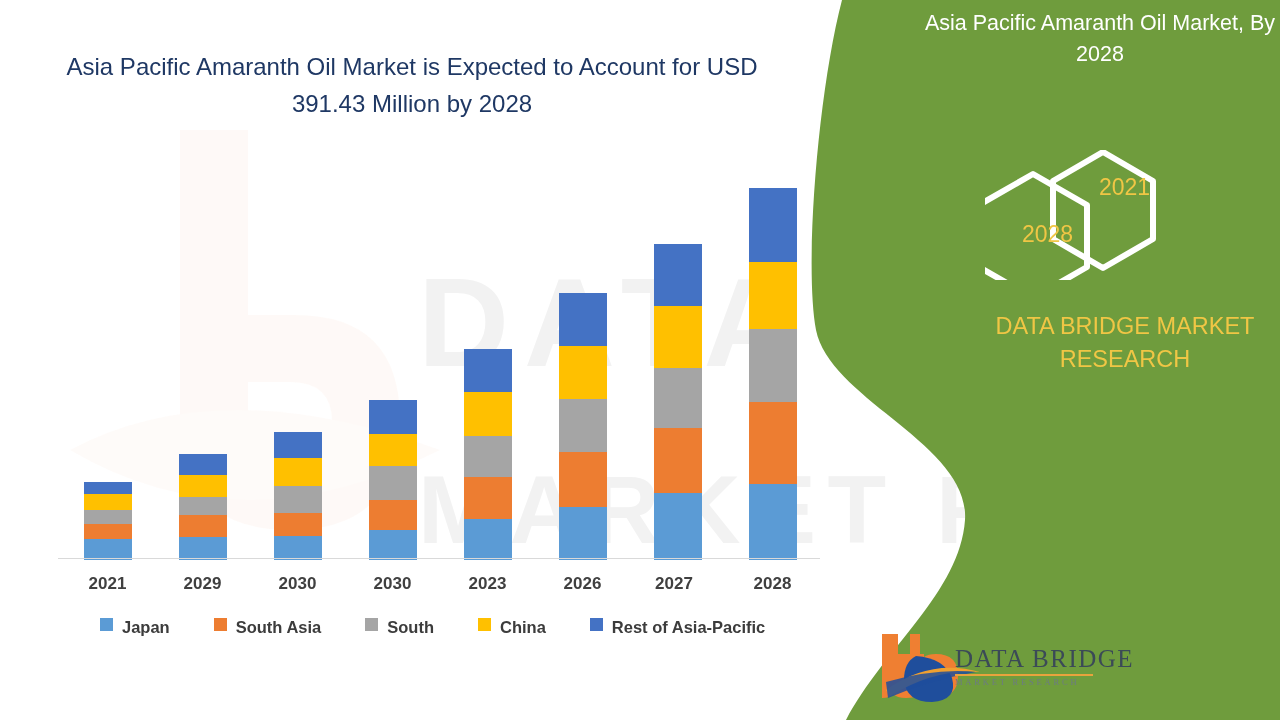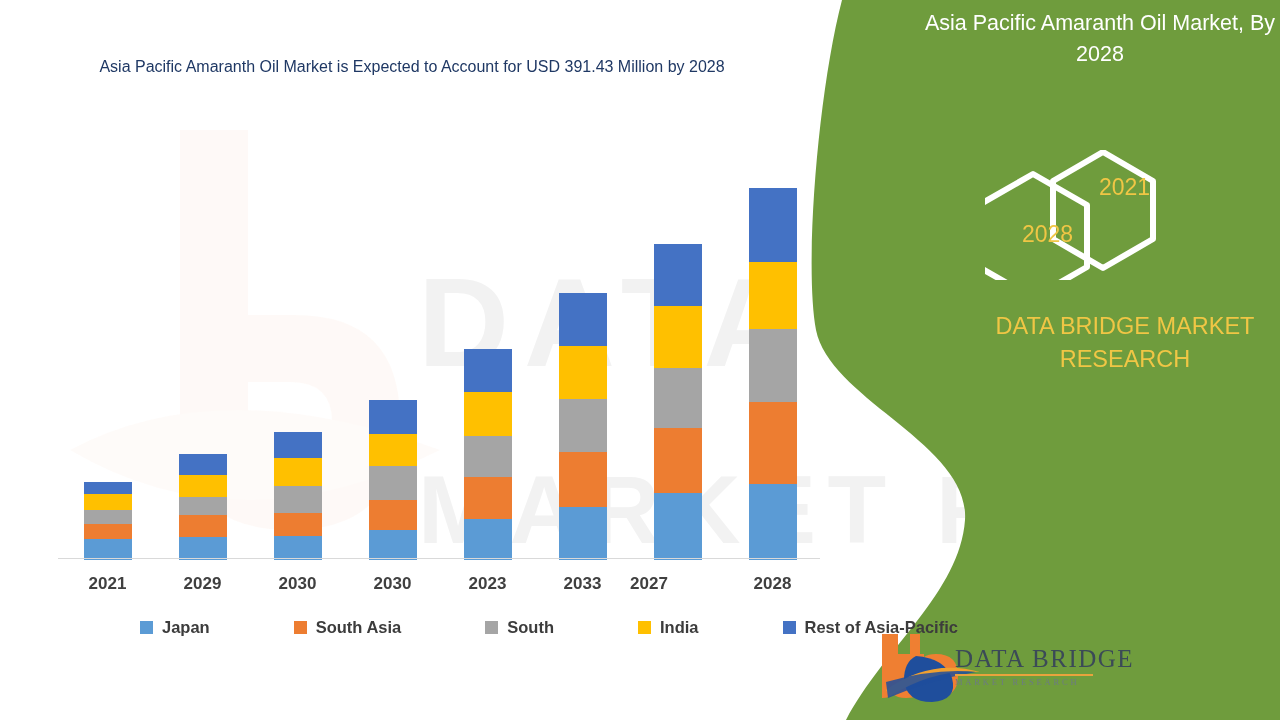--- a/index.html
+++ b/index.html
@@ -35,36 +35,36 @@
   #logo{position:absolute;left:880px;top:632px;width:240px;height:72px;}
   #logo-text{position:absolute;left:955px;top:645px;}
   #logo-text .lt1{font-size:25px;letter-spacing:.06em;color:#3b4a57;
       font-family:"Liberation Serif",serif;line-height:28px;}
   #logo-text .ltrule{width:138px;height:2px;background:#e8a33d;margin:1px 0 1px;}
   #logo-text .lt2{font-size:8.5px;letter-spacing:.33em;color:#6d7a84;
       font-family:"Liberation Serif",serif;}
 
   
   #chart-title{position:absolute;left:52px;top:48px;width:720px;
-      text-align:center;color:#1f3864;font-size:16px;line-height:37px;}
+      text-align:center;color:#1f3864;font-size:24px;line-height:37px;}
 
   #plot{position:absolute;left:60px;top:170px;width:760px;height:390px;}
   #baseline{position:absolute;left:58px;top:558px;width:762px;height:1px;
       background:#d9d9d9;}
 
   .bar-col{position:absolute;bottom:0;width:48px;}
   .seg{width:100%;display:block;}
 
   #xaxis{position:absolute;left:60px;top:574px;width:760px;height:26px;}
   .xtick{position:absolute;width:80px;text-align:center;color:#404040;
       font-size:17px;font-weight:700;}
 
   #legend{position:absolute;left:100px;top:614px;height:26px;
       display:flex;align-items:center;}
-  .lg-item{display:flex;align-items:center;margin-right:44px;margin-left:40px;}
+  .lg-item{display:flex;margin-right:44px;}
   .lg-swatch{width:13px;height:13px;margin-right:9px;flex:0 0 auto;}
   .lg-label{font-size:16.5px;color:#3c3c3c;font-weight:700;white-space:nowrap;}
 </style>
 </head>
 <body>
 
 <svg id="wm-b" viewBox="0 0 420 560" preserveAspectRatio="none">
   <path d="M70 10 L140 10 L140 300 Q140 410 250 410 Q360 410 360 300
            Q360 195 255 195 L200 195 L200 262 L250 262 Q292 262 292 302
            Q292 344 250 344 Q208 344 208 300 L208 10 Z" fill="#fdeee6"></path>
@@ -169,38 +169,38 @@
       <div class="seg" title="Japan 2028: 80" style="background: rgb(91, 155, 213); height: 76.0289px;"></div>
     </div>
   </div>
 <div id="baseline"></div>
 <div id="xaxis">
     <div class="xtick" style="left: 7.5px;">2021</div>
     <div class="xtick" style="left: 102.5px;">2029</div>
     <div class="xtick" style="left: 197.5px;">2030</div>
     <div class="xtick" style="left: 292.5px;">2030</div>
     <div class="xtick" style="left: 387.5px;">2023</div>
-    <div class="xtick" style="left: 482.5px;">2033</div>
-    <div class="xtick" style="left: 549px;">2027</div>
+    <div class="xtick" style="left: 482.5px;">2026</div>
+    <div class="xtick" style="left: 574px;">2027</div>
     <div class="xtick" style="left: 672.5px;">2028</div>
   </div>
 <div id="legend">
     <div class="lg-item">
       <span class="lg-swatch" style="background: rgb(91, 155, 213);"></span>
       <span class="lg-label">Japan</span>
     </div>
     <div class="lg-item">
       <span class="lg-swatch" style="background: rgb(237, 125, 49);"></span>
       <span class="lg-label">South Asia</span>
     </div>
     <div class="lg-item">
       <span class="lg-swatch" style="background: rgb(165, 165, 165);"></span>
       <span class="lg-label">South</span>
     </div>
     <div class="lg-item">
       <span class="lg-swatch" style="background: rgb(255, 192, 0);"></span>
-      <span class="lg-label">India</span>
+      <span class="lg-label">China</span>
     </div>
     <div class="lg-item">
       <span class="lg-swatch" style="background: rgb(68, 114, 196);"></span>
       <span class="lg-label">Rest of Asia-Pacific</span>
     </div>
   </div>
 
 </body></html>

